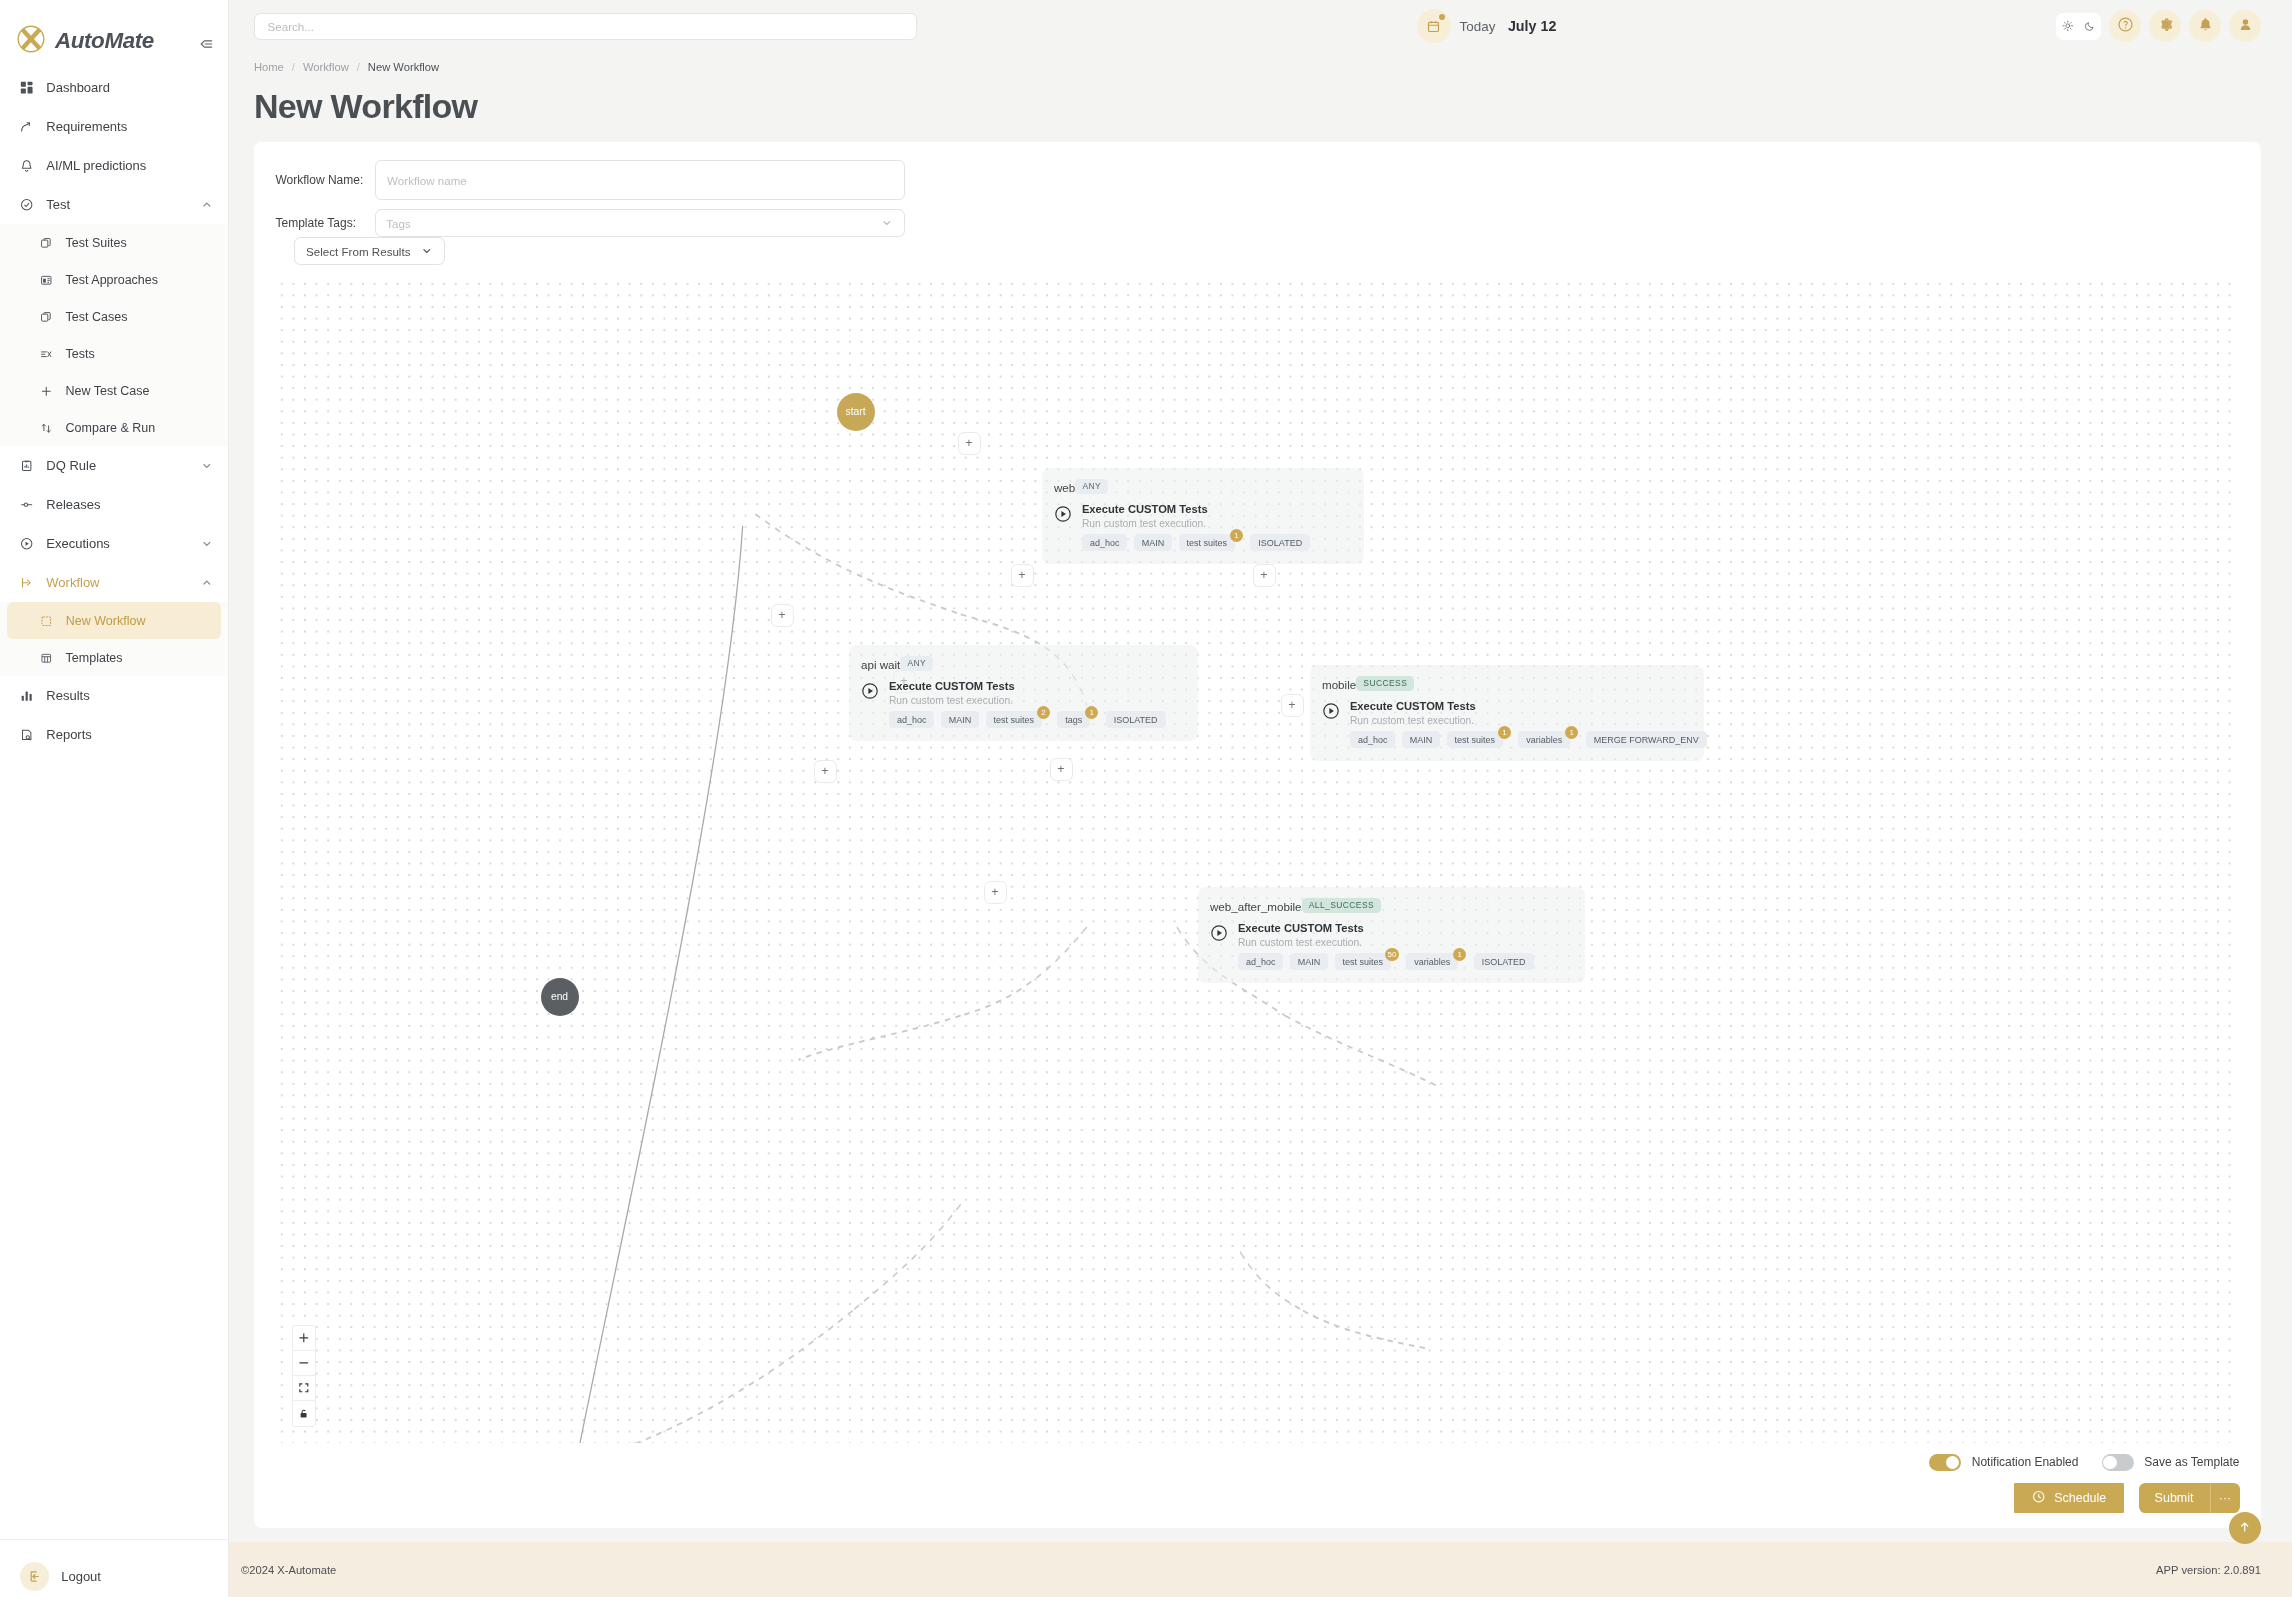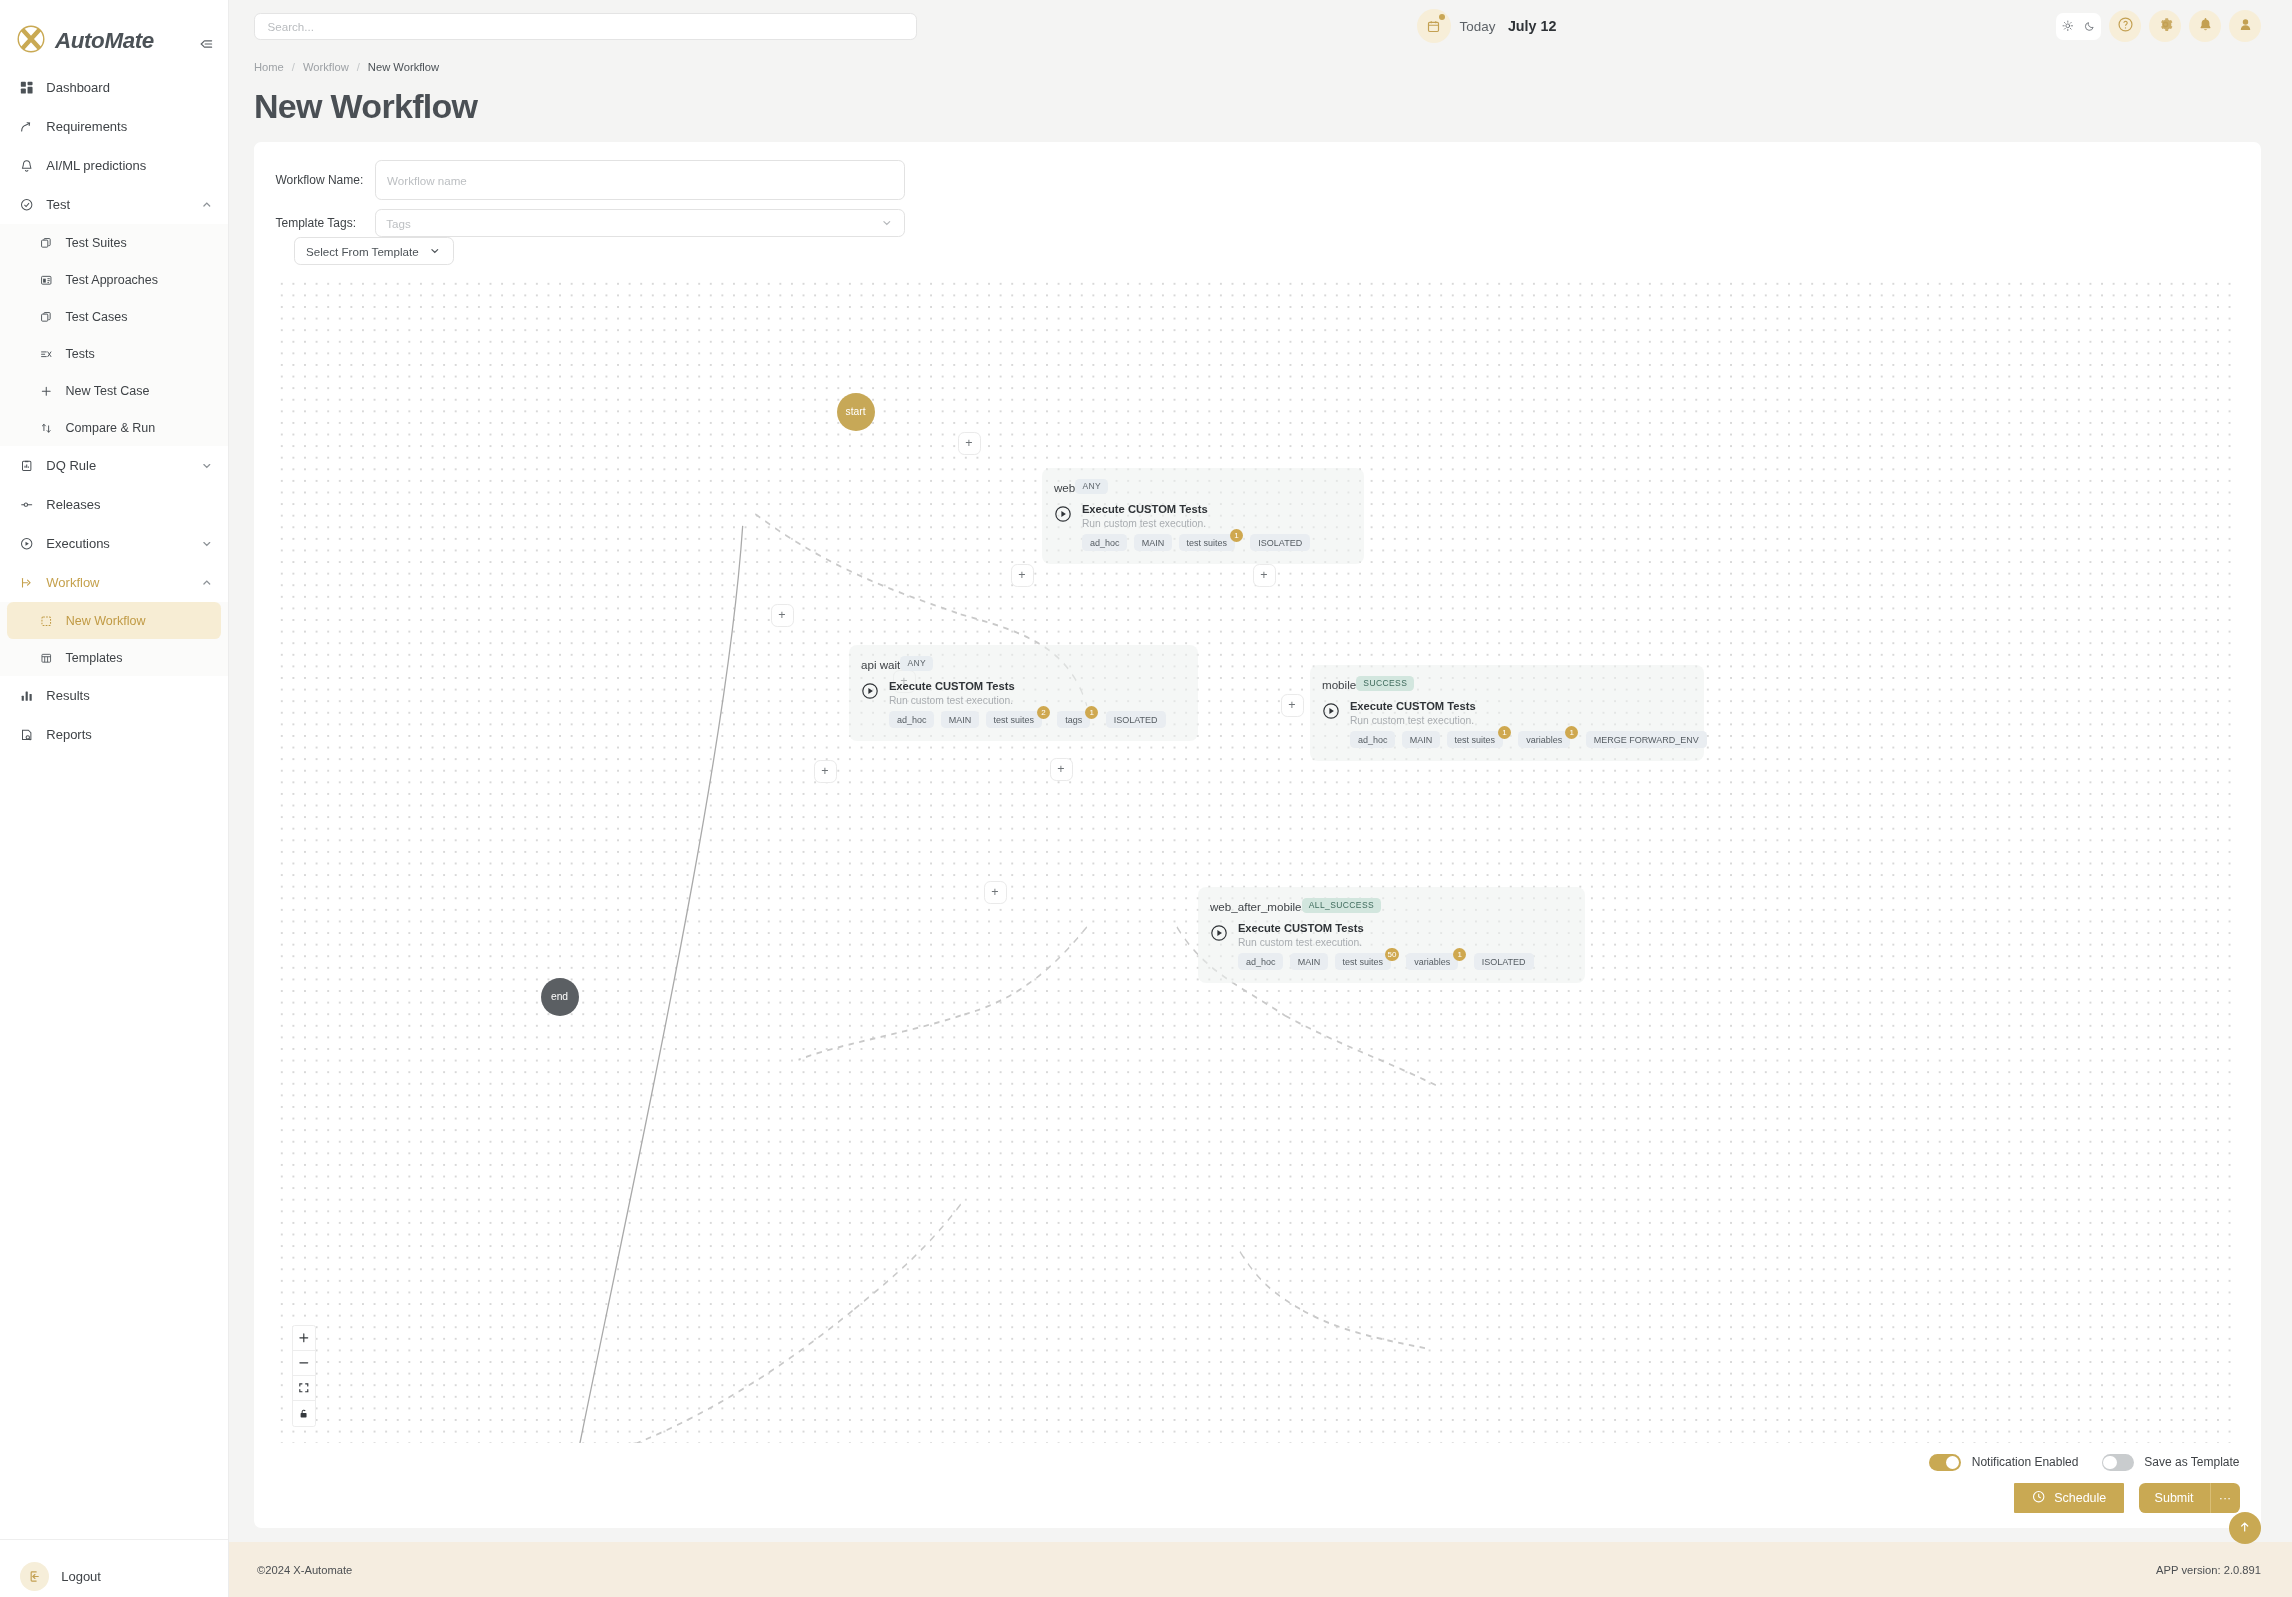--- a/index.html
+++ b/index.html
@@ -206,21 +206,21 @@
   .btn-split { display:flex; }
   .btn-split .btn { border-radius: 6.3px 0 0 6.3px; padding: 0 16px; }
   .btn-more {
     background:#c9a953; color:#fff; border-radius: 0 6.3px 6.3px 0; width: 30px; height:30px;
     display:flex; align-items:center; justify-content:center; cursor:pointer;
     border-left: 0.9px solid #d9be76; font-size: 12.5px;
   }
 
   .footer {
     height: 56px; background: #f5ede0; display:flex; align-items:center;
-    padding: 0 32px 0 28px; font-size: 11.2px; color: #4c4f52; flex:0 0 56px; position:relative;
+    padding: 0 32px 0 12px; font-size: 11.2px; color: #4c4f52; flex:0 0 56px; position:relative;
   }
   .footer .ver { margin-left:auto; }
   .scrolltop {
     position:absolute; right: 32px; top: -30px; width: 32px; height: 32px; border-radius: 50%;
     background:#c9a953; color:#fff; display:flex; align-items:center; justify-content:center; cursor:pointer;
   }
   .spacer { height: 14.3px; }
 </style>
 </head>
 <body>
@@ -556,21 +556,21 @@
                 <span class="chev">
                   <svg viewBox="0 0 14 14" width="11.6" height="11.6" fill="none" stroke="currentColor" stroke-width="1.4" stroke-linecap="round">
                       <path d="M3.5 5.5L7 9l3.5-3.5"></path>
                     </svg>
                 </span>
               </div>
             </div>
           </div>
           <div class="form-right">
             <div class="tpl-btn">
-              <span>Select From Template</span>
+              <span>Select From Results</span>
               <span>
                 <svg viewBox="0 0 14 14" width="11.6" height="11.6" fill="none" stroke="currentColor" stroke-width="1.4" stroke-linecap="round">
                     <path d="M3.5 5.5L7 9l3.5-3.5"></path>
                   </svg>
               </span>
             </div>
           </div>
         </div>
 
         <div class="canvas">

